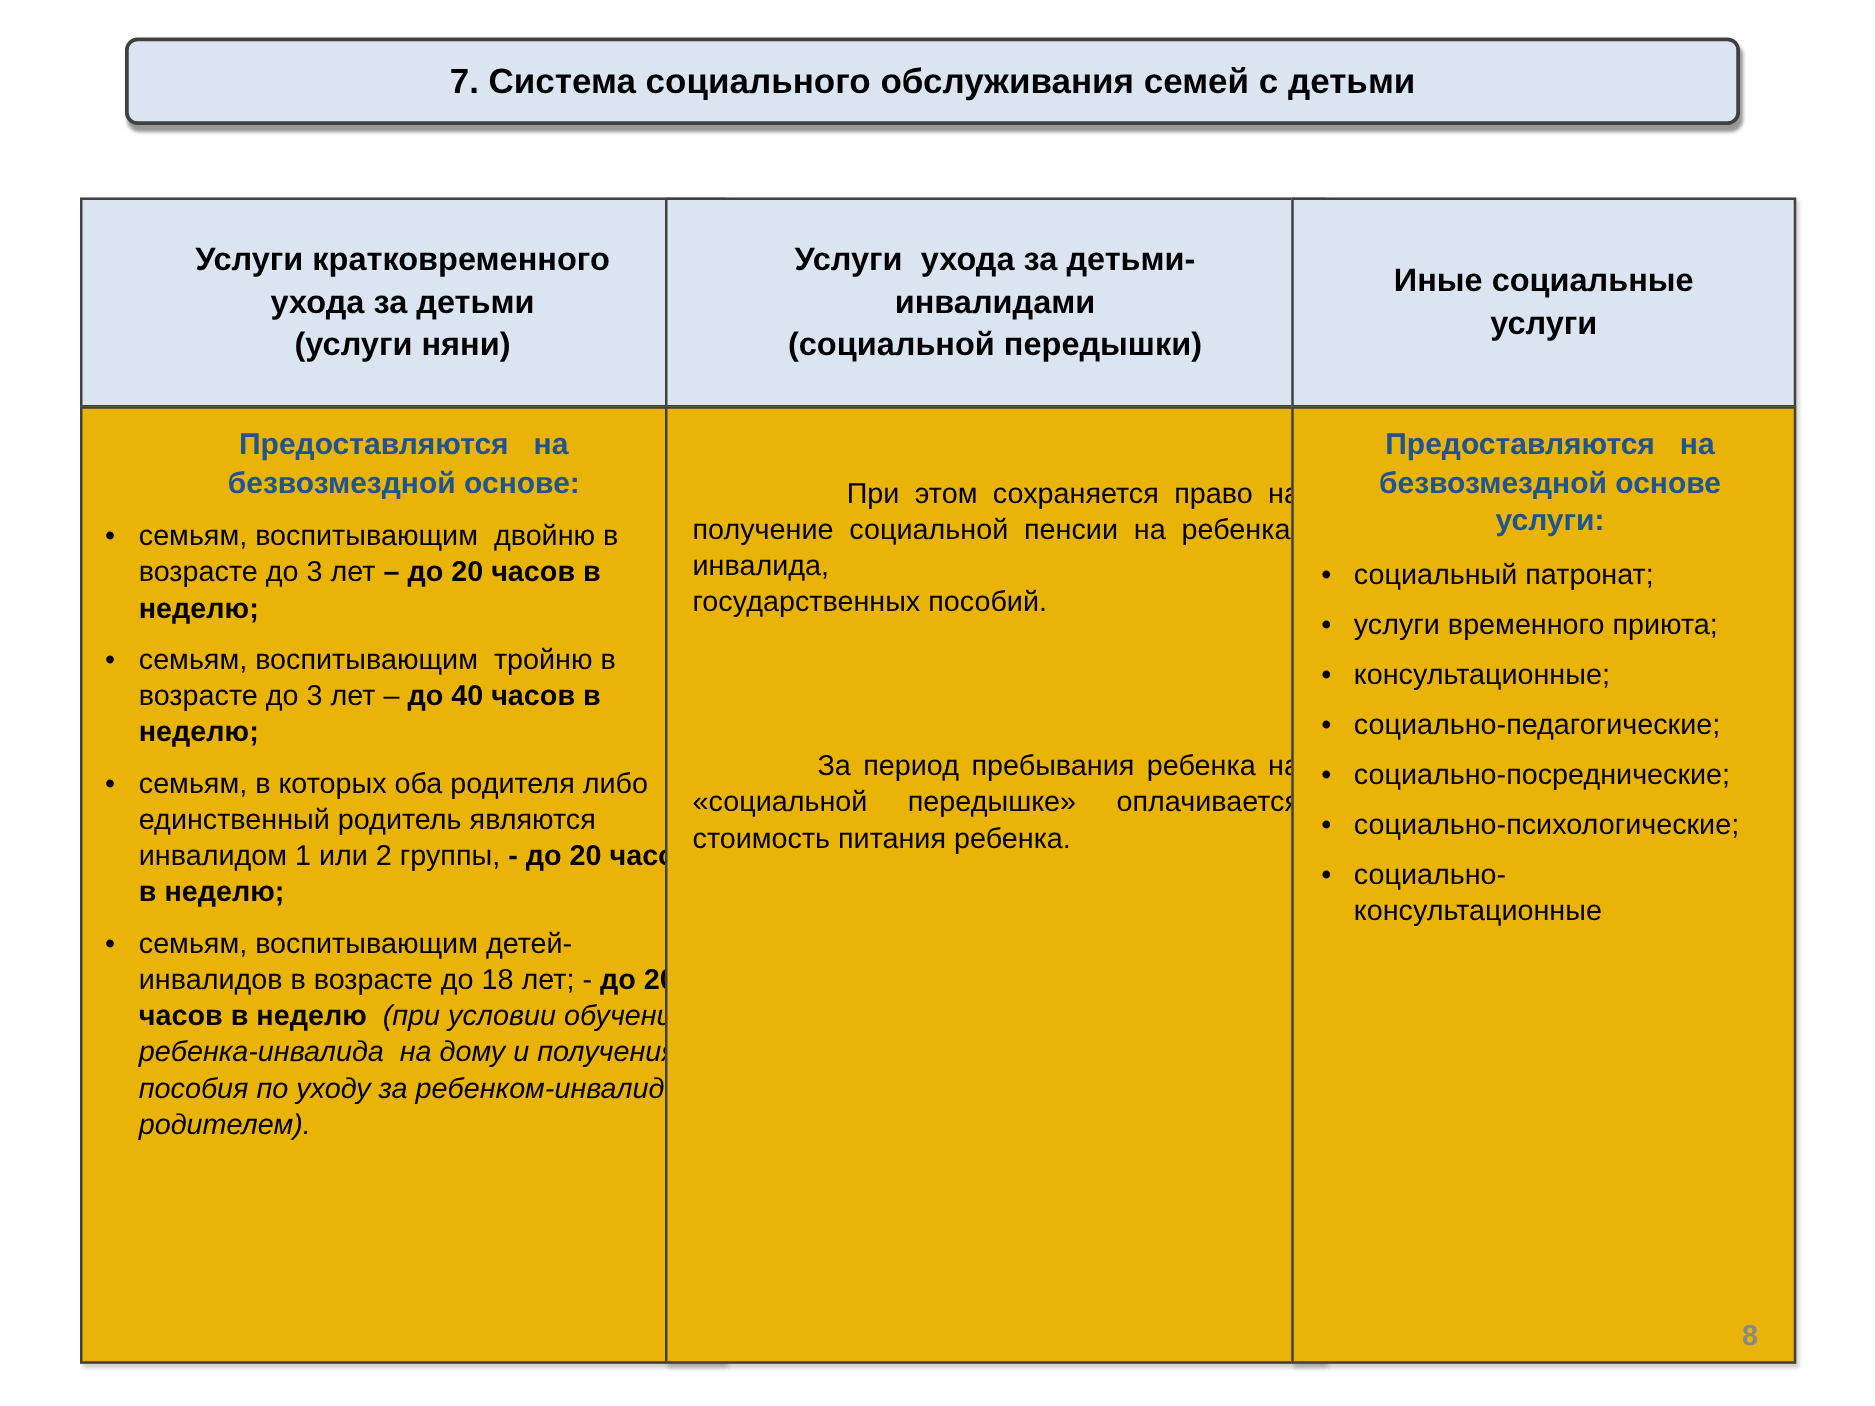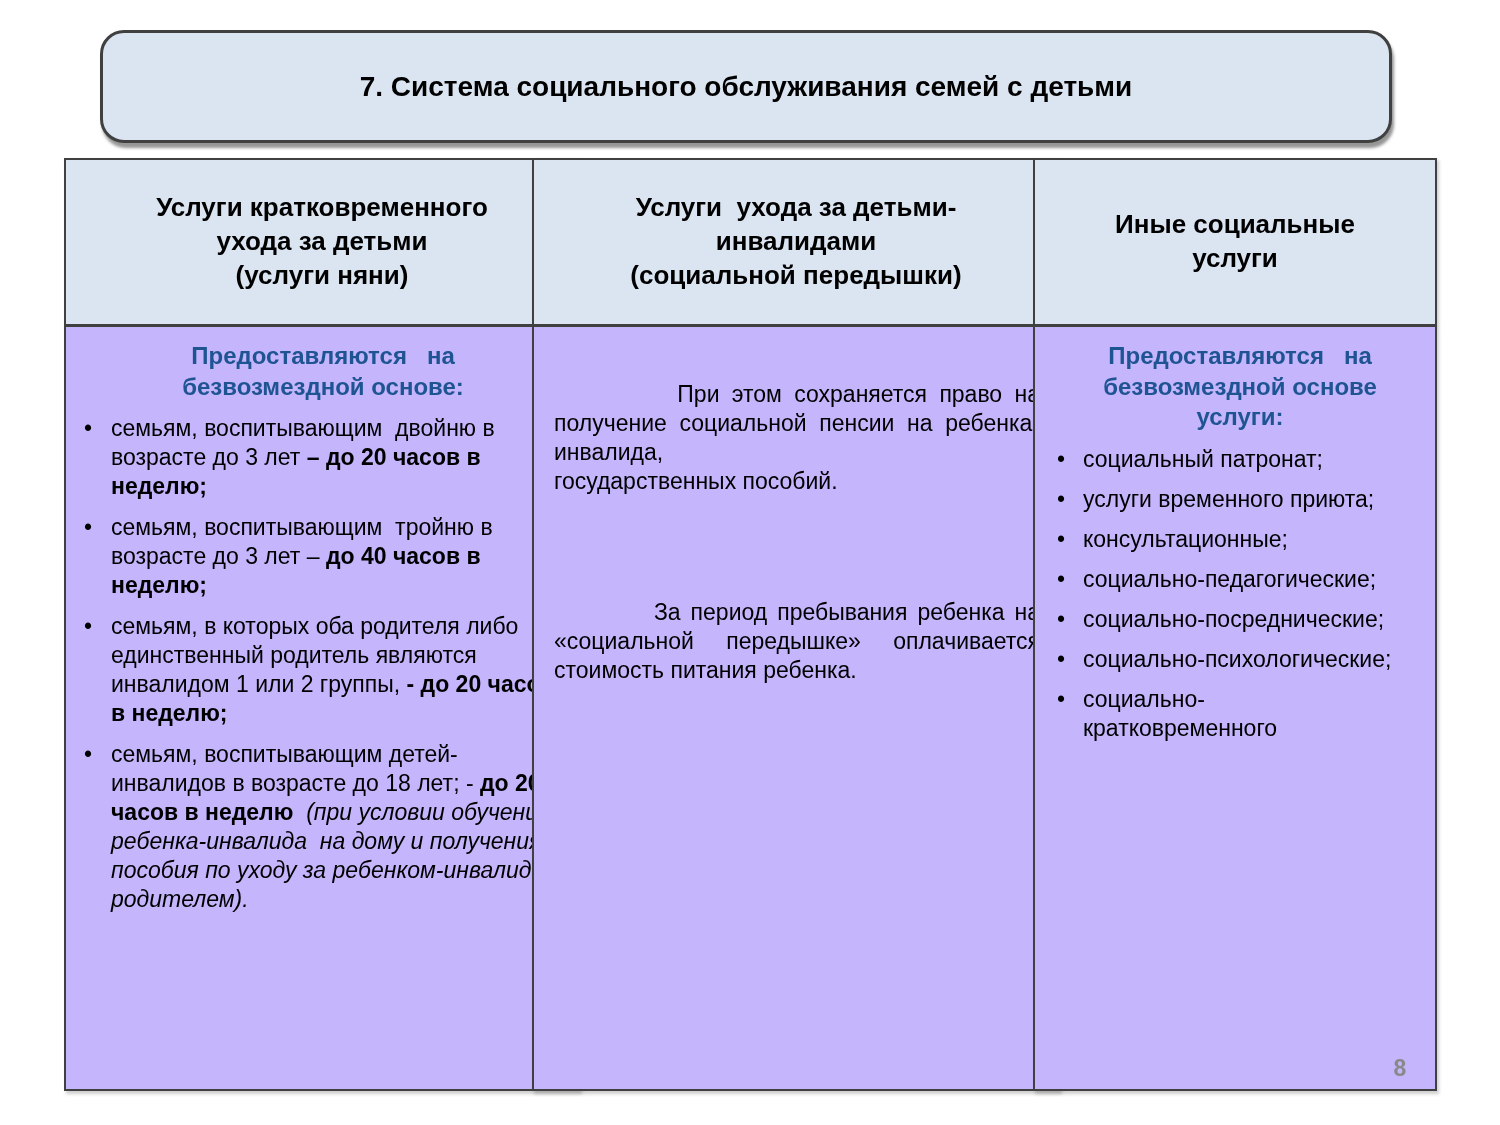--- a/index.html
+++ b/index.html
@@ -9,24 +9,24 @@
     width: 1500px; height: 1125px;
     background: #ffffff;
     font-family: "Liberation Sans", "DejaVu Sans", sans-serif;
     color: #000;
     overflow: hidden;
   }
 
   
   .title-box {
     position: absolute; left: 100px; top: 30px;
-    width: 1292px; height: 113px;
+    width: 1292px; height: 70px;
     background: var(--header-bg, #dbe5f1);
     border: 3px solid var(--box-border, #404040);
-    border-radius: 24px;
+    border-radius: 10px;
     box-shadow: 2px 5px 3px rgba(64,64,64,0.55);
     display: flex; align-items: center; justify-content: center;
   }
   .title-text { font-size: 28px; font-weight: bold; text-align: center; }
 
   
   .column { position: absolute; top: 158px; }
   #col1 { left: 64px;   width: 516px; }
   #col2 { left: 532px;  width: 528px; }
   #col3 { left: 1033px; width: 404px; }
@@ -37,21 +37,21 @@
     border: 2.5px solid var(--box-border, #404040);
     display: flex; align-items: center; justify-content: center;
     text-align: center;
     font-size: 26px; font-weight: bold; line-height: 1.3;
     white-space: pre-wrap;
     box-shadow: 2px 2px 3px rgba(64,64,64,0.25);
   }
   .col-body {
     height: 766px;
     margin-top: -1px;
-    background: #c4b5fd;
+    background: #eab308;
     border: 2.5px solid var(--box-border, #404040);
     padding: 12px 16px 0 18px;
     font-size: 23px; line-height: 1.26;
     box-shadow: 2px 3px 3px rgba(64,64,64,0.25);
   }
 
   .subheading {
     color: var(--accent-blue, #1f5492);
     font-weight: bold;
     text-align: center;
@@ -176,21 +176,21 @@
           </div>
 
           <div class="bullet">
             <span class="marker">•</span>
             <span class="btext">социально-психологические;</span>
           </div>
 
           <div class="bullet">
             <span class="marker">•</span>
             <span class="btext">социально-
-кратковременного</span>
+консультационные</span>
           </div>
         </div>
     </div>
   </div>
 
   <div class="page-number">8</div>
 
 </div>
 
 </body></html>

